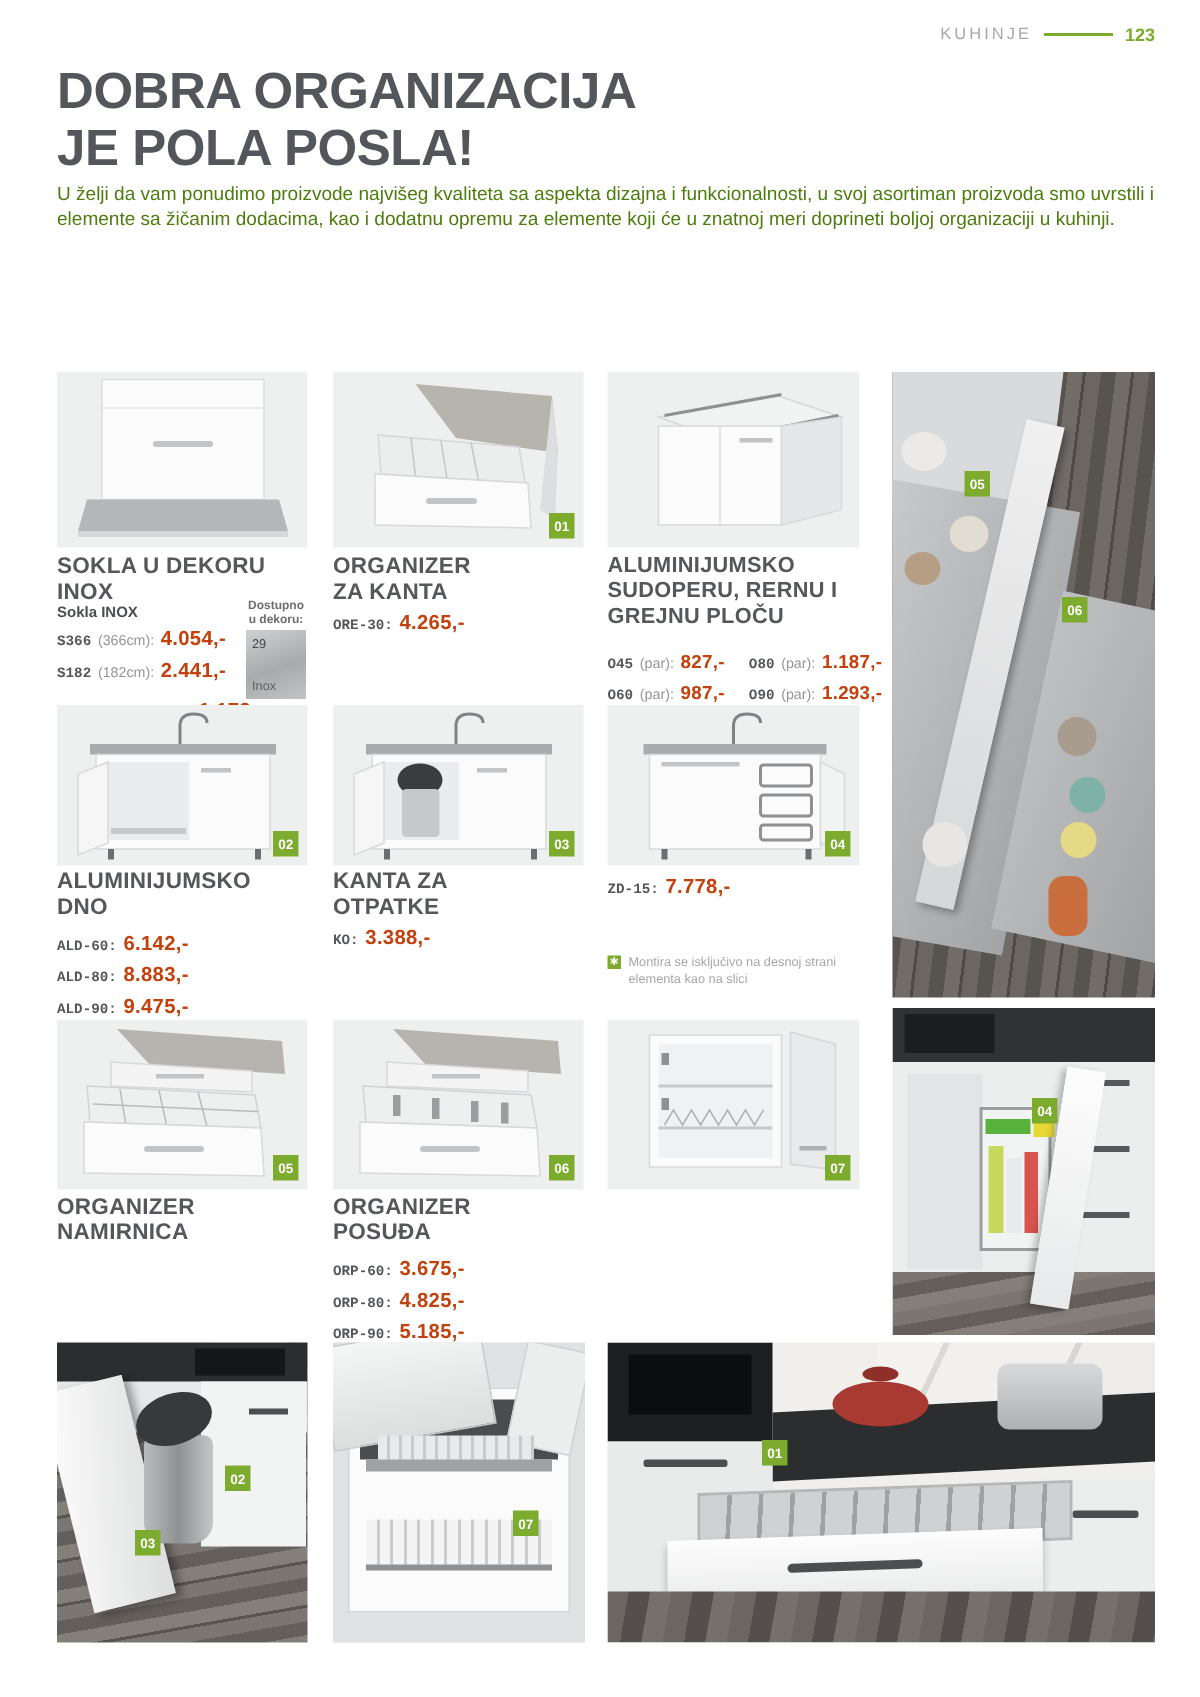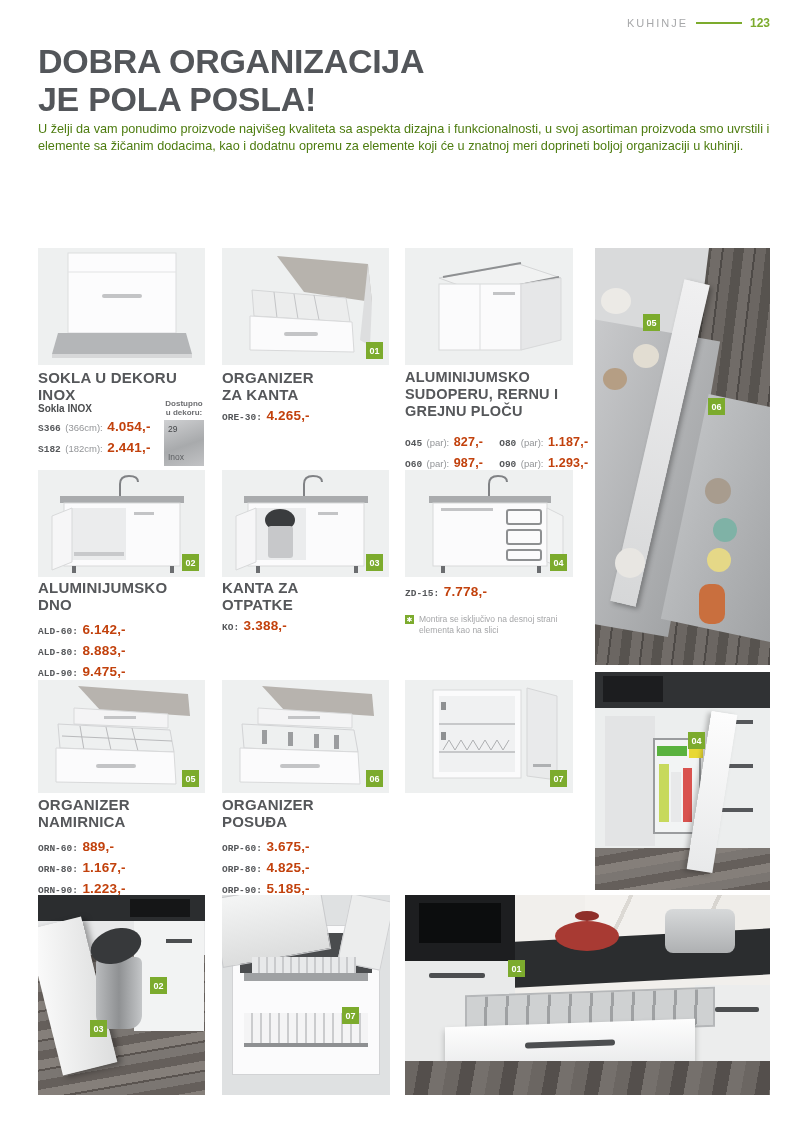--- a/index.html
+++ b/index.html
@@ -292,21 +292,21 @@
       <span class="pcode">KO:</span>
       <span class="pprice">3.388,-</span>
     </div>
   </div>
 
   <div class="pcol" style="left:405px; top:579px; width:172px;">
     <div class="prow p-body">
       <span class="pcode">ZD-15:</span>
       <span class="pprice">7.778,-</span>
     </div>
-    <div class="fns" style="margin-top:14px;">
+    <div class="fns" style="margin-top:36px;">
       <div class="fn">
         <span class="fn-ico">✱</span>
         <span class="fn-tx">Montira se isključivo na desnoj strani elementa kao na slici</span>
       </div>
     </div>
   </div>
 
   <div class="imgbox" style="left:38px; top:680px; width:167px; height:113px;">
     <svg viewBox="0 0 167 113">
       <polygon points="40,6 150,14 152,36 62,30" fill="#b7b3ae"></polygon>
@@ -371,34 +371,20 @@
     <div class="ph-shape" style="left:94px; top:74px; width:14px; height:12px; background:#e8d832;"></div>
     <div class="ph-shape" style="left:104px; top:40px; width:26px; height:160px; background:linear-gradient(#fdfdfd,#e8e9ea); transform:rotate(9deg); box-shadow:-3px 2px 5px rgba(0,0,0,0.25);"></div>
     <div class="badge" style="left:93px; top:60px;">04</div>
   </div>
 
   <div class="pcol" style="left:38px; top:796px;">
     <h3 class="p-title">
       <div>ORGANIZER</div>
       <div>NAMIRNICA</div>
     </h3>
-    <div class="p-body">
-      <div class="prow">
-        <span class="pcode">ORN-60:</span>
-        <span class="pprice">889,-</span>
-      </div>
-      <div class="prow">
-        <span class="pcode">ORN-80:</span>
-        <span class="pprice">1.167,-</span>
-      </div>
-      <div class="prow">
-        <span class="pcode">ORN-90:</span>
-        <span class="pprice">1.223,-</span>
-      </div>
-    </div>
   </div>
 
   <div class="pcol" style="left:222px; top:796px;">
     <h3 class="p-title">
       <div>ORGANIZER</div>
       <div>POSUĐA</div>
     </h3>
     <div class="p-body">
       <div class="prow">
         <span class="pcode">ORP-60:</span>

